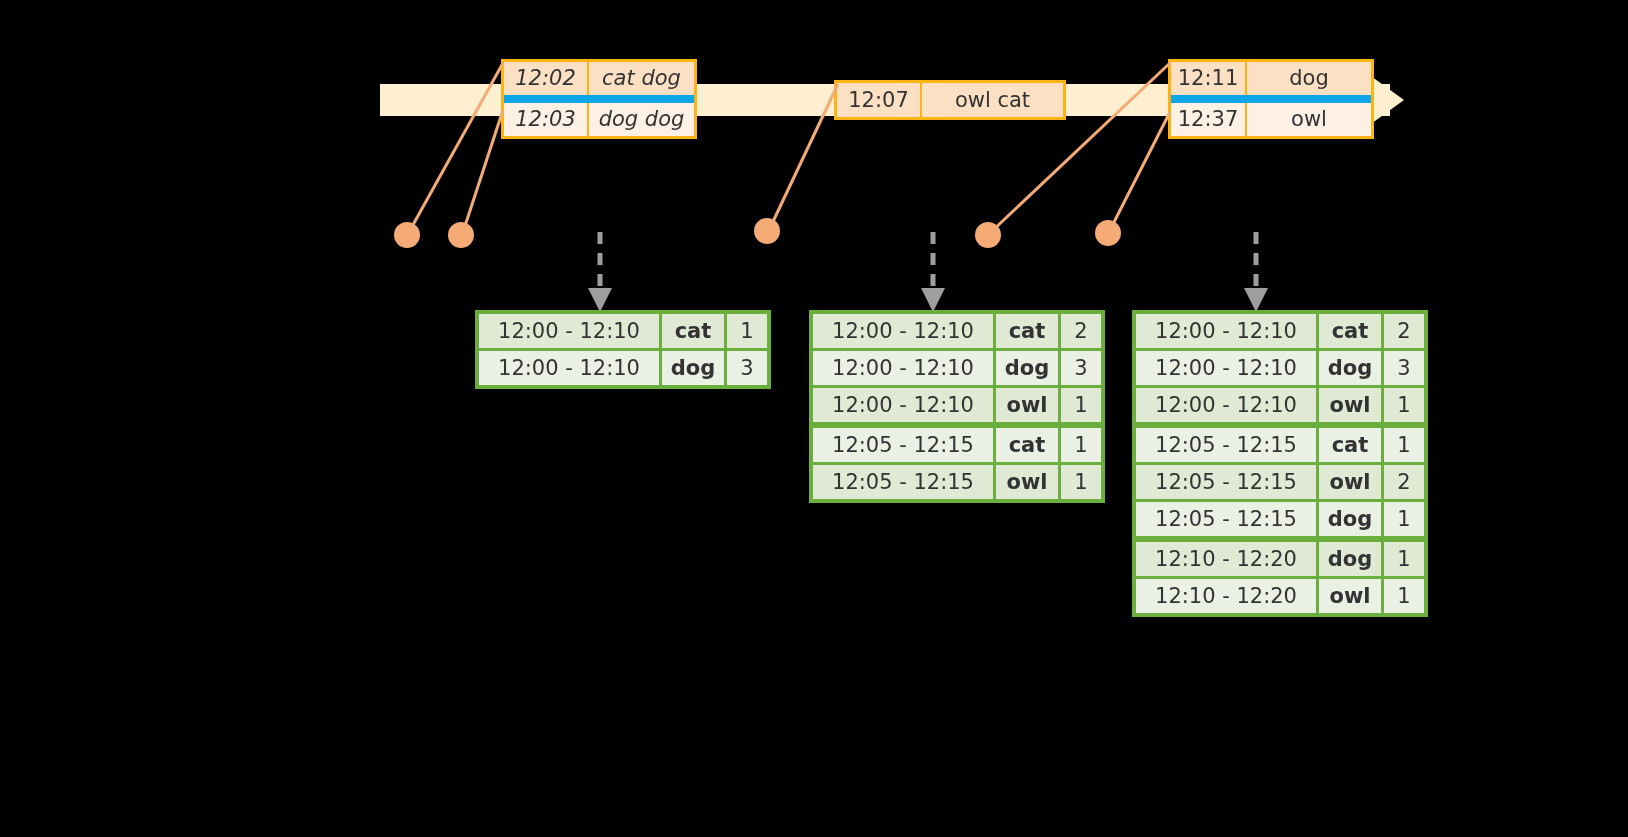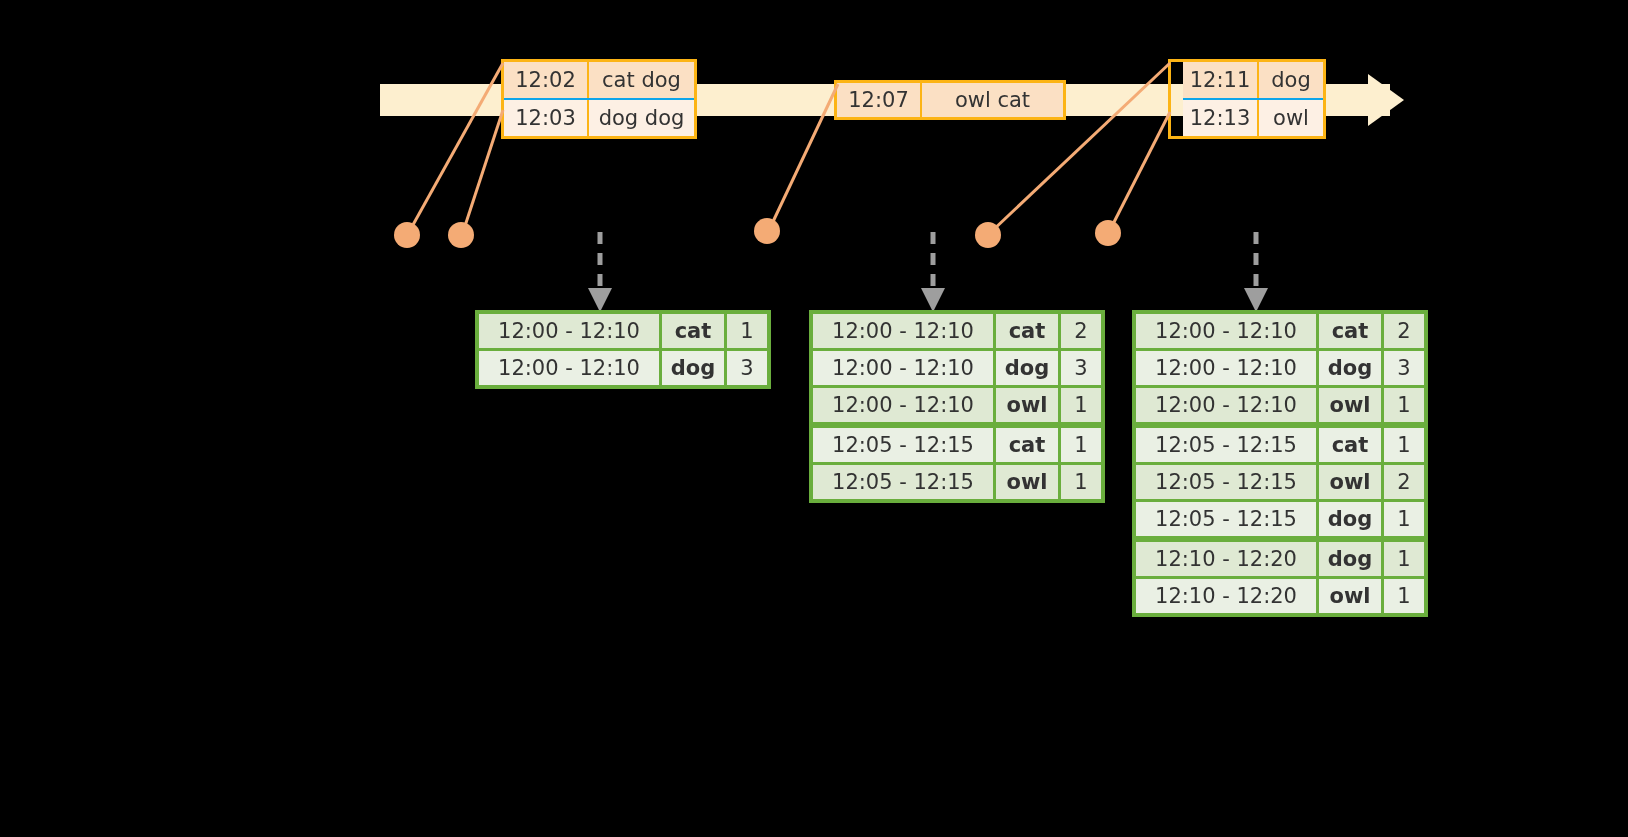--- a/index.html
+++ b/index.html
@@ -22,21 +22,21 @@
     border-bottom:26px solid transparent;
     border-left:36px solid #fdefcf;
   }
 
   
   .evt-box{
     position:absolute;border:3px solid #fcb415;box-sizing:border-box;
     display:flex;flex-direction:column;
   }
   .evt-row{display:flex;flex:1 1 auto;}
-  .evt-row + .evt-row{border-top:2px solid #0ea5e9;}
+  .evt-row + .evt-row{border-top:8px solid #0ea5e9;}
   .evt-time,.evt-words{
     display:flex;align-items:center;justify-content:center;
     font-size:21px;color:#333;line-height:1;
   }
   .evt-time{border-right:2px solid #fcb415;}
   .shade-a .evt-time,.shade-a .evt-words{background:#fbe0c4;}
   .shade-b .evt-time,.shade-b .evt-words{background:#fdf0e4;}
 
   
   .dot{
@@ -66,45 +66,45 @@
   .c-count{width:40px;}
 </style>
 </head>
 <body>
 
 <div id="stage">
 
   <div class="timeline-bar" style="left:380px;top:84px;width:1010px;height:32px;"></div>
   <div class="timeline-head" style="left:1368px;top:74px;"></div>
 
-  <div class="evt-box" style="left:501px;top:59px;width:196px;height:80px;">
+  <div class="evt-box" style="left:501px;top:59px;width:196px;height:80px;font-style:italic;">
     <div class="evt-row shade-a">
       <div class="evt-time" style="width:83px">12:02</div>
       <div class="evt-words" style="flex:1">cat dog</div>
     </div>
     <div class="evt-row shade-b">
       <div class="evt-time" style="width:83px">12:03</div>
       <div class="evt-words" style="flex:1">dog dog</div>
     </div>
   </div>
 
   <div class="evt-box" style="left:834px;top:80px;width:232px;height:40px;">
     <div class="evt-row shade-a">
       <div class="evt-time" style="width:83px">12:07</div>
       <div class="evt-words" style="flex:1">owl cat</div>
     </div>
   </div>
 
-  <div class="evt-box" style="left:1168px;top:59px;width:158px;height:80px;padding-left:12px;">
+  <div class="evt-box" style="left:1168px;top:59px;width:206px;height:80px;">
     <div class="evt-row shade-a">
       <div class="evt-time" style="width:74px">12:11</div>
       <div class="evt-words" style="flex:1">dog</div>
     </div>
     <div class="evt-row shade-b">
-      <div class="evt-time" style="width:74px">12:13</div>
+      <div class="evt-time" style="width:74px">12:37</div>
       <div class="evt-words" style="flex:1">owl</div>
     </div>
   </div>
 
   <svg id="links" viewBox="0 0 1628 837">
 
     <line x1="409" y1="232" x2="503" y2="63" stroke="#f4ab75" stroke-width="3"></line>
     <line x1="463" y1="232" x2="503" y2="110" stroke="#f4ab75" stroke-width="3"></line>
     <line x1="770" y1="228" x2="838" y2="84" stroke="#f4ab75" stroke-width="3"></line>
     <line x1="991" y1="232" x2="1170" y2="63" stroke="#f4ab75" stroke-width="3"></line>

